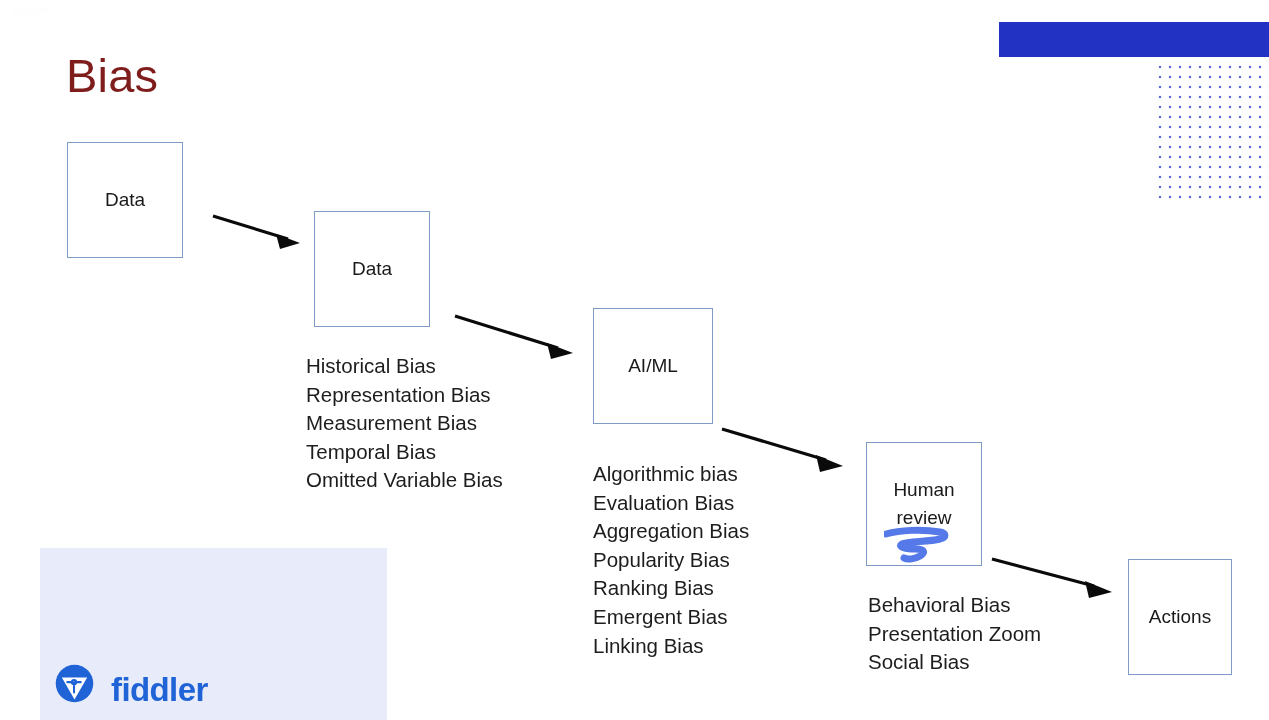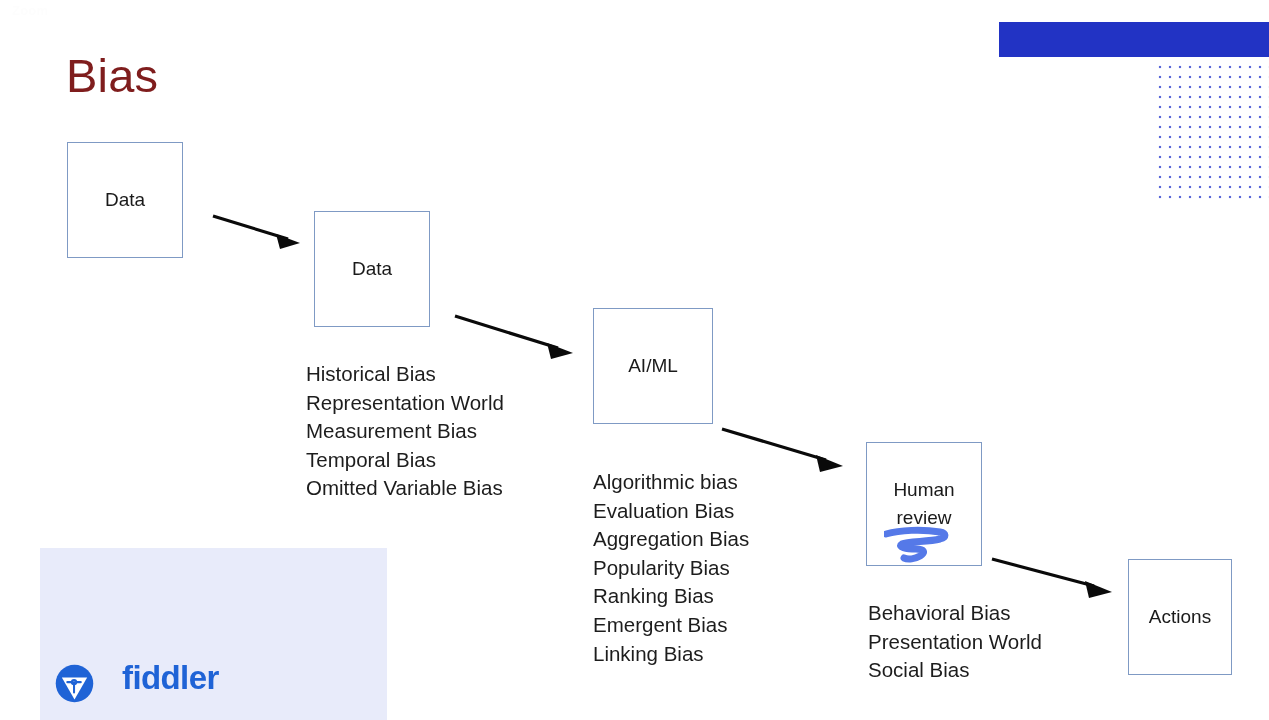--- a/index.html
+++ b/index.html
@@ -110,43 +110,42 @@
   }
   .arrow-head { fill: #0a0a0a; }
 
   
   .bias-list {
     position: absolute;
     color: #1d1d1d;
     font-size: 20.5px;
     line-height: 28.6px;
     white-space: nowrap;
-    margin-top: 8px;
   }
   .list-data  { left: 306px; top: 352px; }
   .list-aiml  { left: 593px; top: 460px; }
   .list-human { left: 868px; top: 591px; }
   .bias-list div { font-weight: 400; }
 
   
   .fiddler-panel {
     position: absolute;
     left: 40px;
     top: 548px;
     width: 347px;
     height: 172px;
     background: #e8ebfa;
   }
   .fiddler-logo {
     position: absolute;
     left: 52px;
     top: 661px;
     display: flex;
-    align-items: flex-start;
-    gap: 25px;
+    align-items: flex-end;
+    gap: 14px;
   }
   .fiddler-mark {
     width: 45px;
     height: 45px;
     flex: 0 0 45px;
   }
   .fiddler-word {
     font-size: 33px;
     font-weight: 700;
     color: #1f63d6;
@@ -209,39 +208,39 @@
     <span class="flow-box-label">Actions</span>
   </div>
 
   <svg class="scribble" viewBox="0 0 72 40">
     <path d="M2,10 C16,6 38,5 56,8 C62,9 63,13 56,15 C44,18 24,17 18,20
              C13,23 22,25 32,25 C40,25 42,28 36,32 C31,35 24,36 20,34" fill="none" stroke="#5579e8" stroke-width="7" stroke-linecap="round" stroke-linejoin="round"></path>
   </svg>
 
   <div class="bias-list list-data">
     <div>Historical Bias</div>
-    <div>Representation World</div>
+    <div>Representation Bias</div>
     <div>Measurement Bias</div>
     <div>Temporal Bias</div>
     <div>Omitted Variable Bias</div>
   </div>
 
   <div class="bias-list list-aiml">
     <div>Algorithmic bias</div>
     <div>Evaluation Bias</div>
     <div>Aggregation Bias</div>
     <div>Popularity Bias</div>
     <div>Ranking Bias</div>
     <div>Emergent Bias</div>
     <div>Linking Bias</div>
   </div>
 
   <div class="bias-list list-human">
     <div>Behavioral Bias</div>
-    <div>Presentation World</div>
+    <div>Presentation Zoom</div>
     <div>Social Bias</div>
   </div>
 
   <div class="fiddler-panel"></div>
   <div class="fiddler-logo">
     <svg class="fiddler-mark" viewBox="0 0 48 48">
       <circle cx="24" cy="24" r="20" fill="#1f63d6"></circle>
       <path d="M10.5,17.5 L37.5,17.5 L24,41 Z" fill="#ffffff"></path>
       <path d="M16.5,22.5 L30.5,22.5" stroke="#1f63d6" stroke-width="2.6" stroke-linecap="round"></path>
       <circle cx="23.5" cy="22.5" r="3.4" fill="#1f63d6"></circle>

